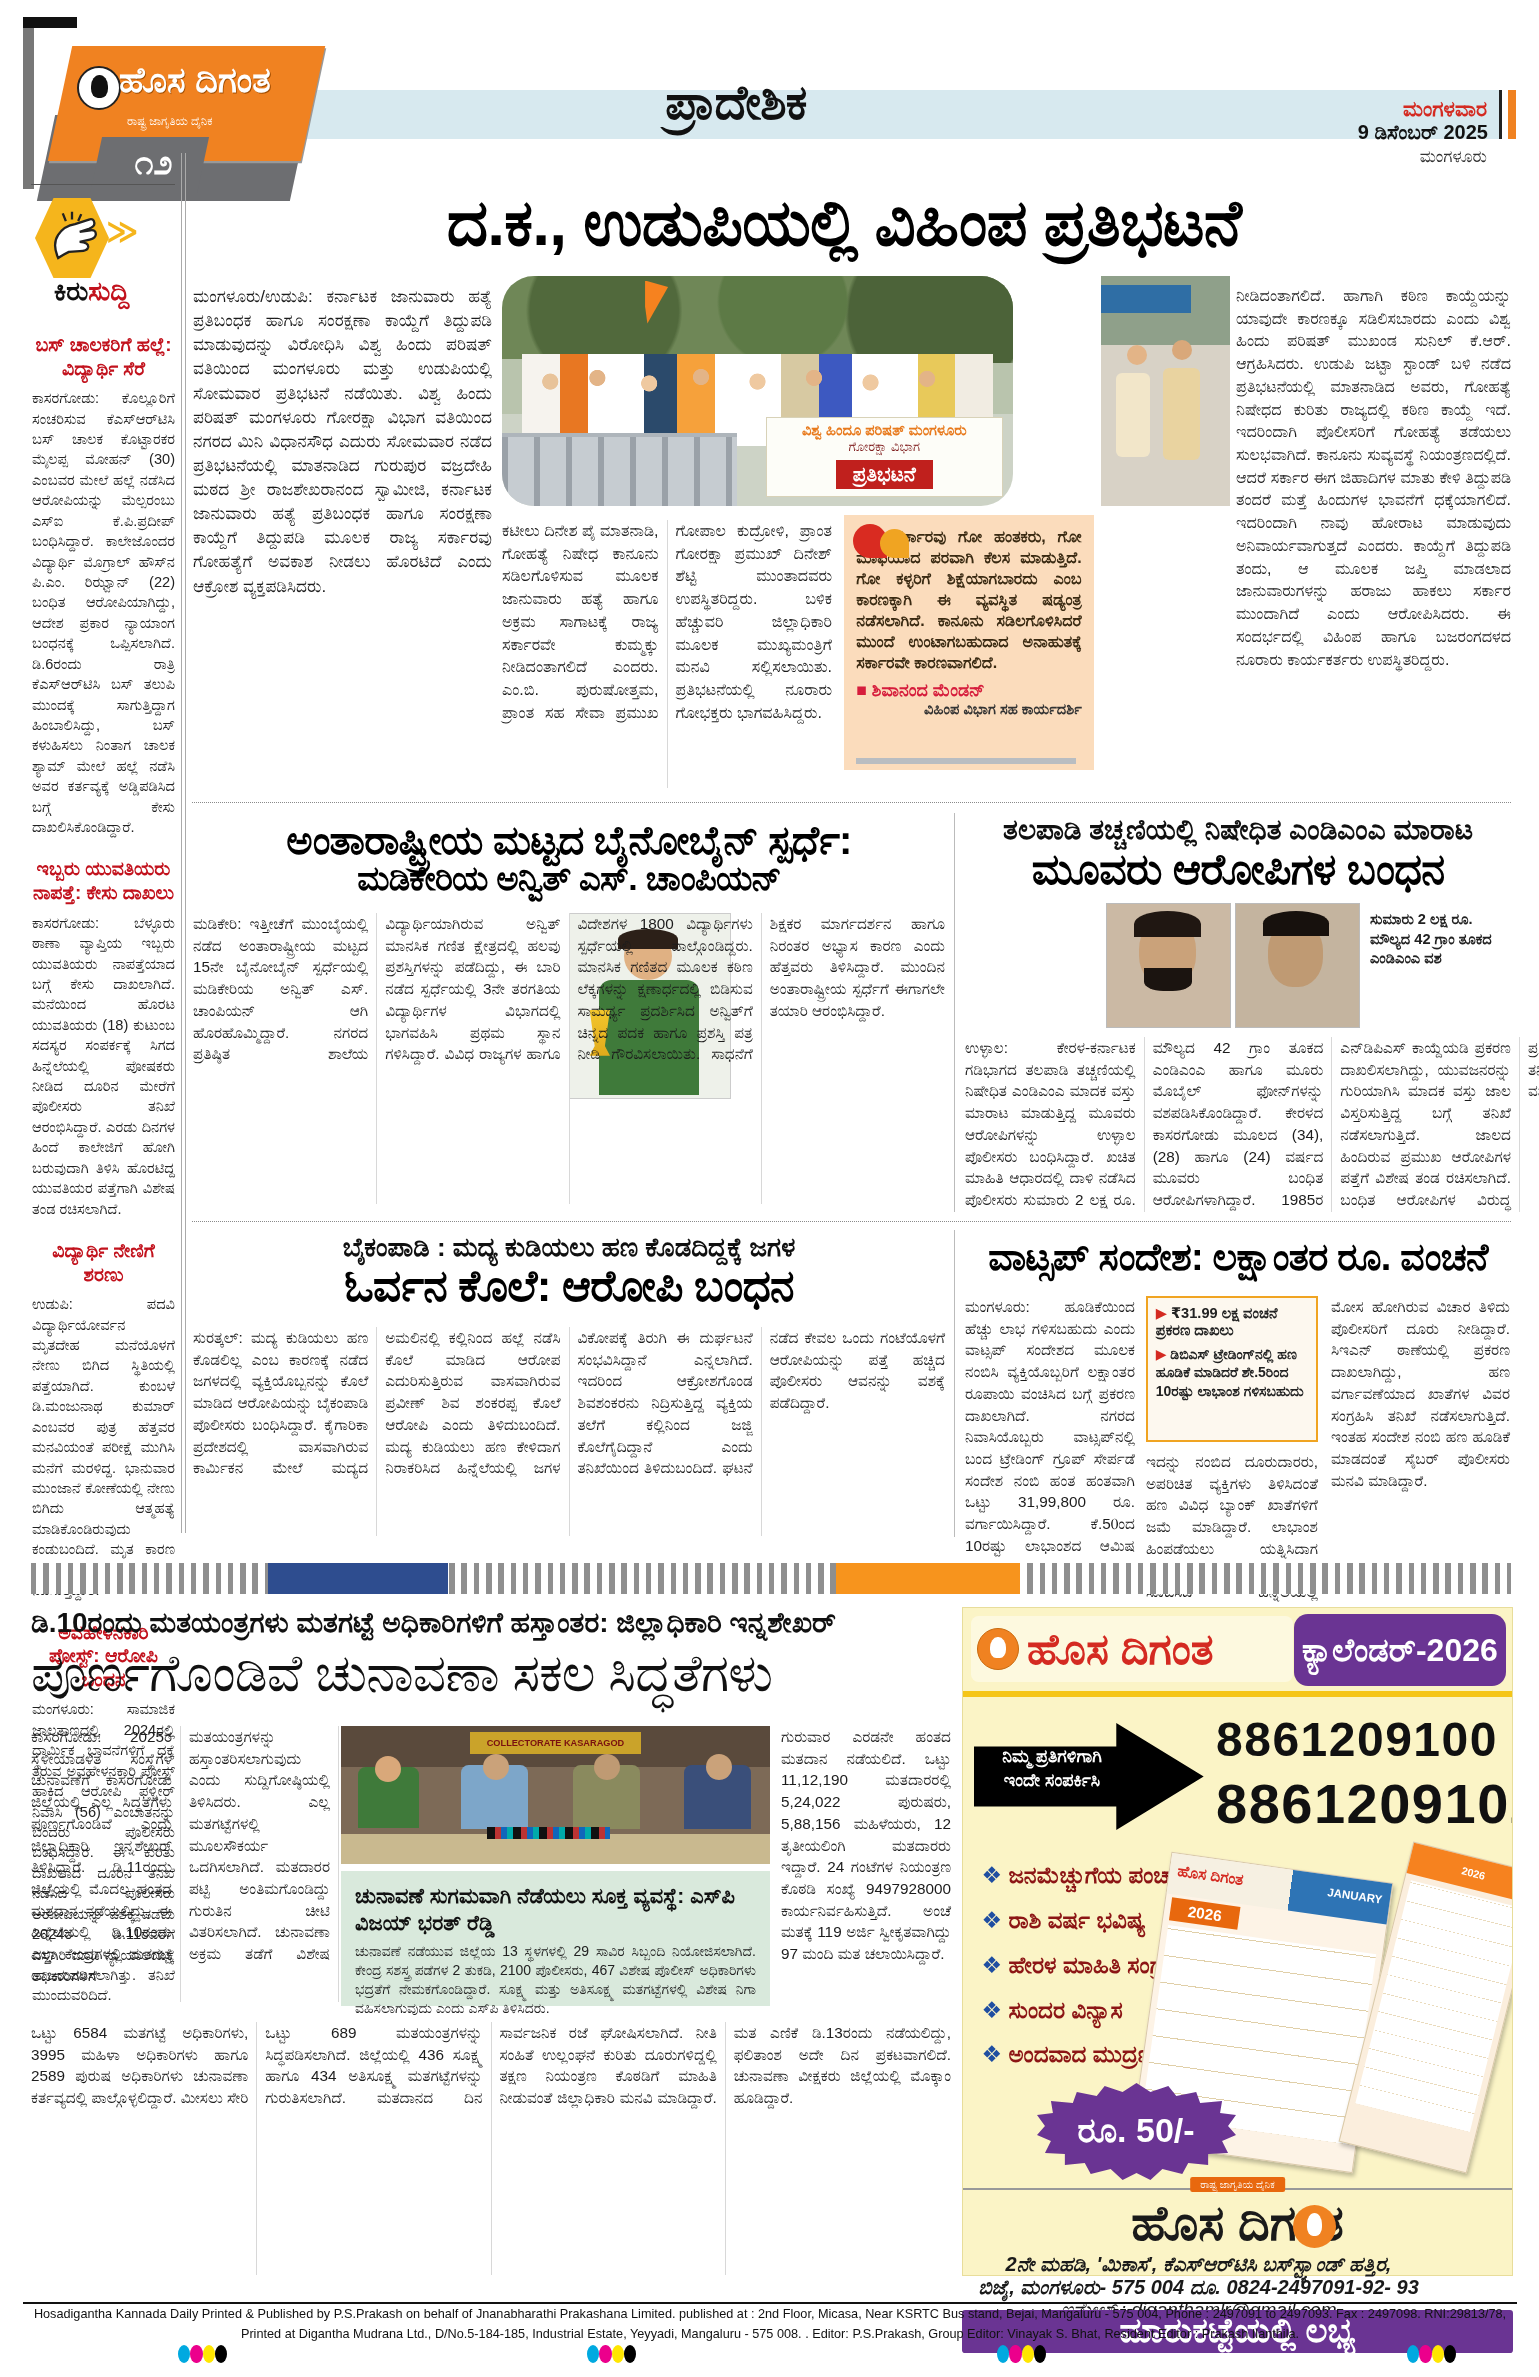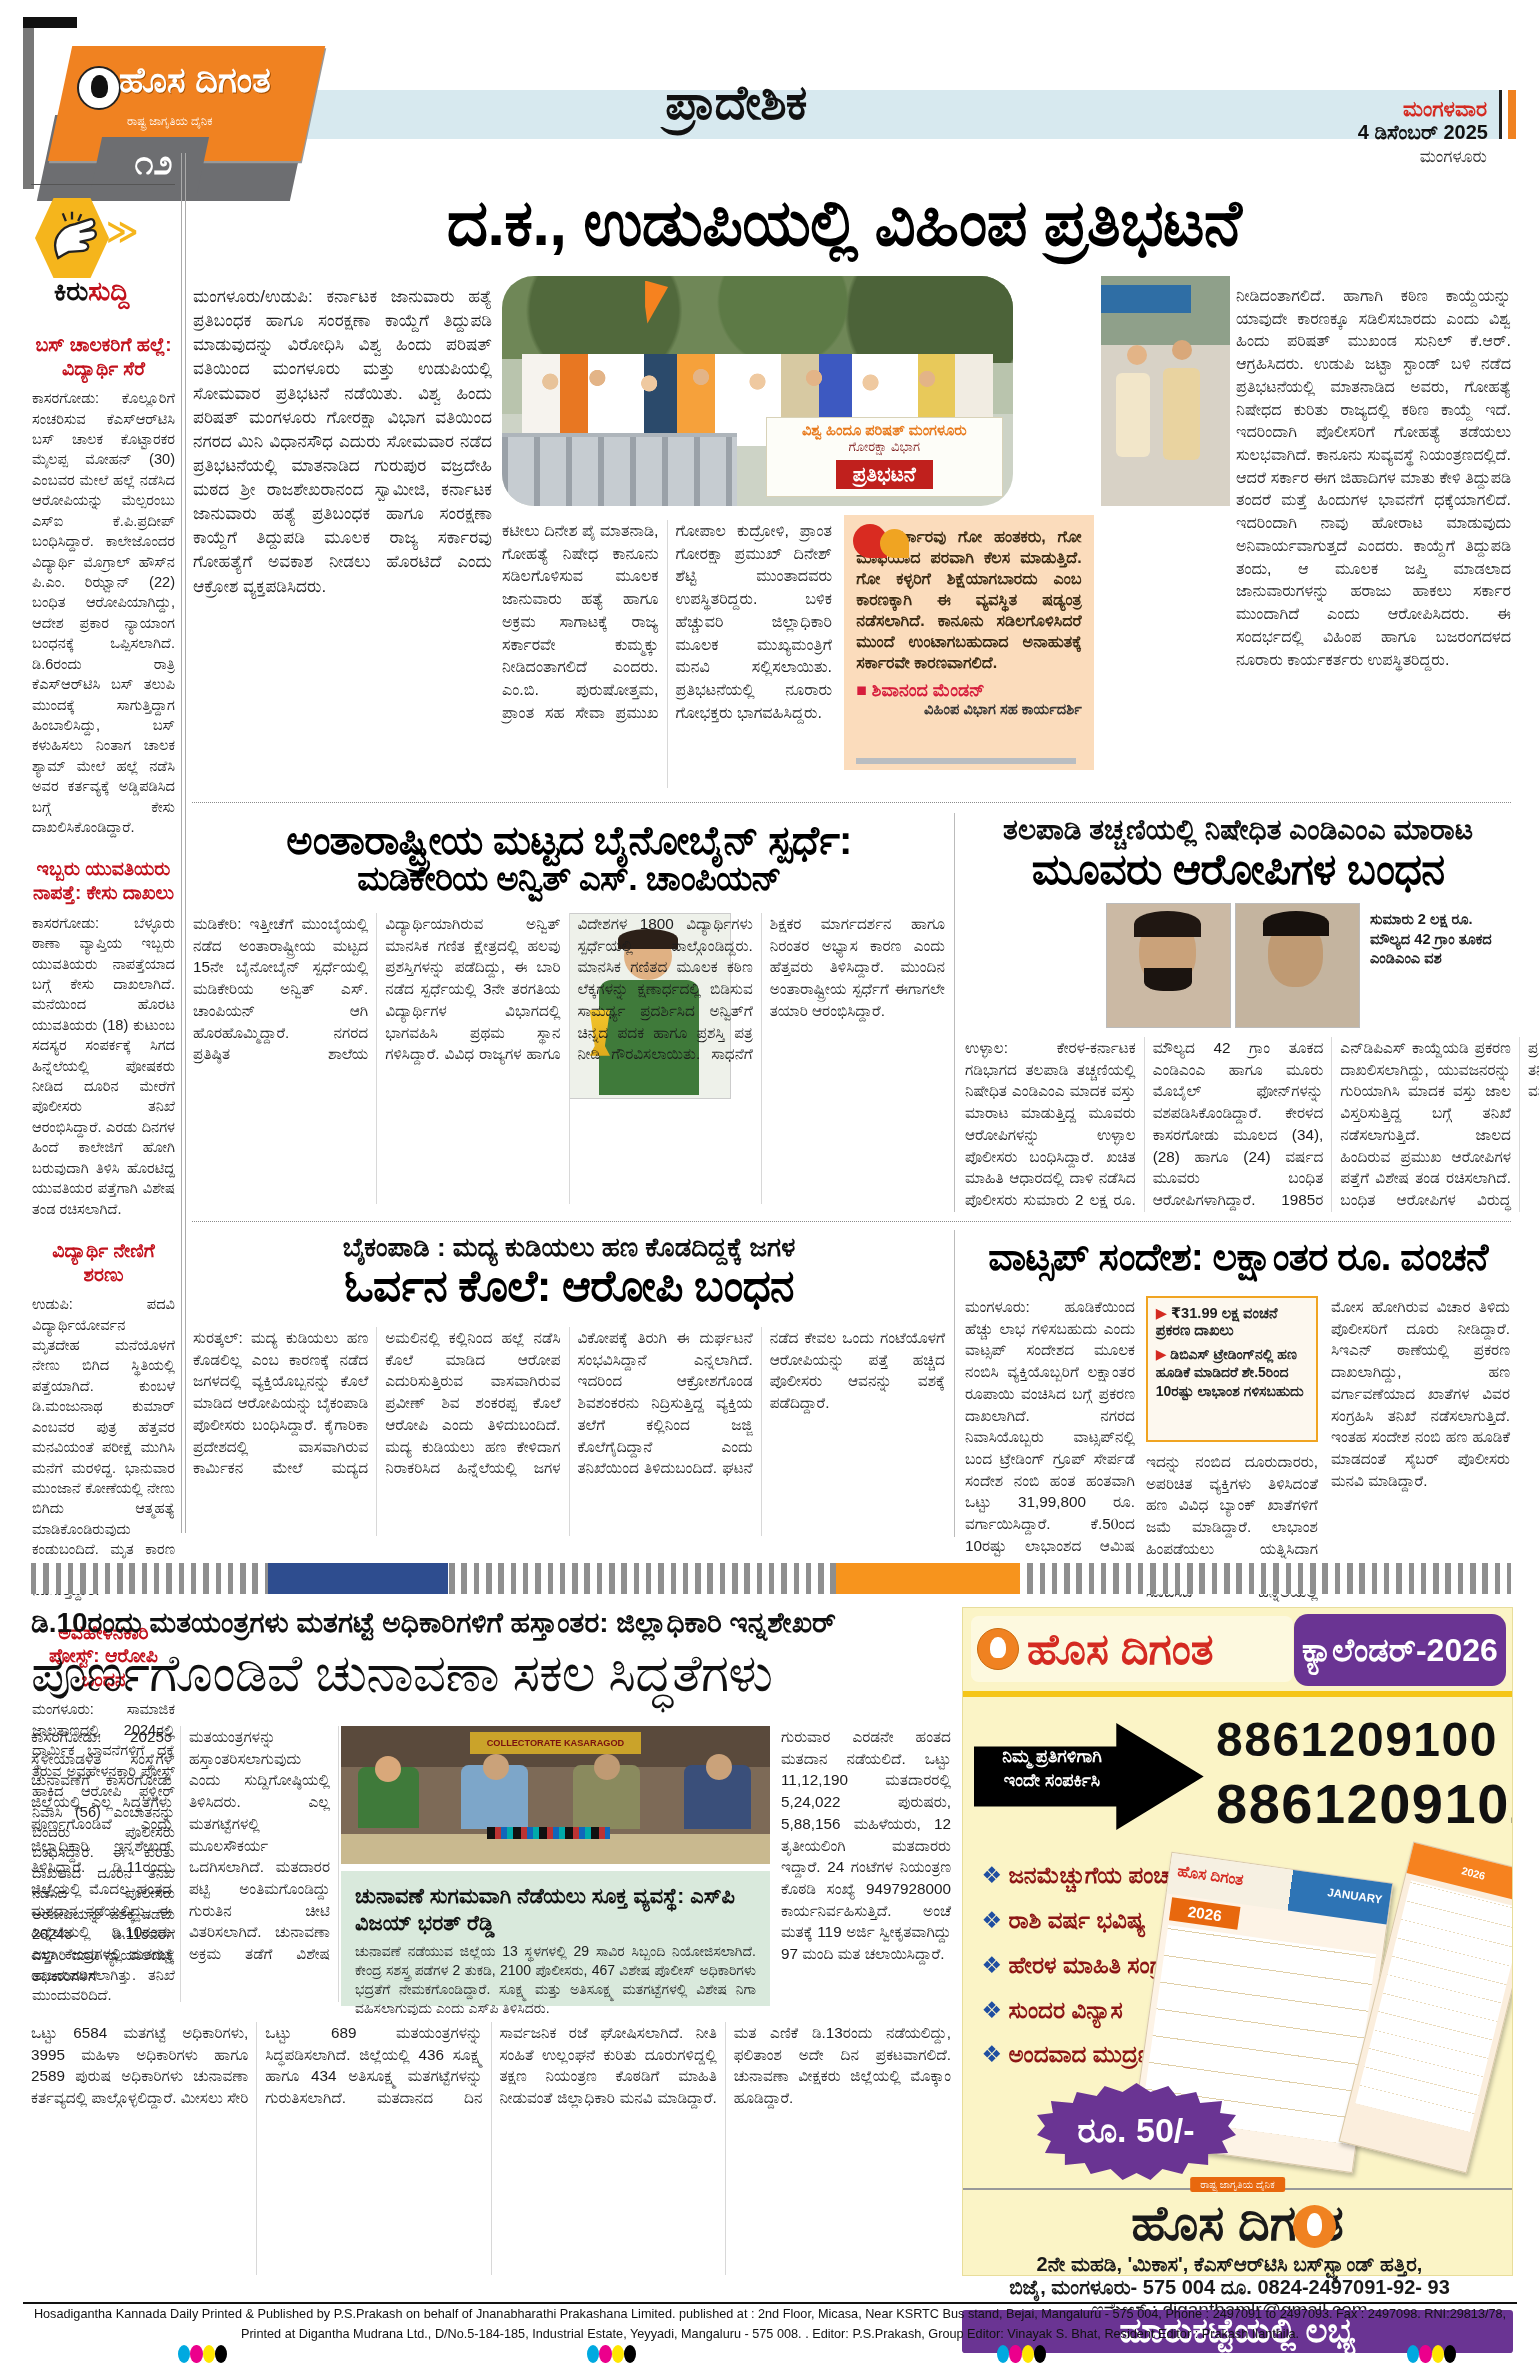--- a/index.html
+++ b/index.html
@@ -41,21 +41,21 @@
   <div class="abs" style="left:60px;top:46px;width:253px;height:115px;background:#f08221;transform:skewX(-12deg);box-shadow:1.5px 2.3px 0 #999;"></div>
   <div class="abs" style="left:77px;top:66px;width:40px;height:40px;background:#fff;border-radius:50%;border:2.3px solid #222;">
     <div style="width:17px;height:23px;margin:7px auto 0;background:#111;border-radius:50% 50% 40% 40%;"></div>
   </div>
   <div class="abs" style="left:119px;top:60px;width:192px;font-size:35px;font-weight:bold;color:#fff;text-shadow:0.8px 0.8px 0 #a04d00;">ಹೊಸ ದಿಗಂತ</div>
   <div class="abs" style="left:127px;top:115px;width:169px;font-size:11.5px;color:#fff;">ರಾಷ್ಟ್ರ ಜಾಗೃತಿಯ ದೈನಿಕ</div>
   <div class="abs" style="left:96px;top:137px;width:107px;height:57px;background:#6d6e71;transform:skewX(-12deg);"></div>
   <div class="abs" style="left:123px;top:143px;width:61px;text-align:center;font-size:34px;color:#fff;font-weight:bold;">೧೨</div>
 
   <div class="abs" style="left:1334px;top:97px;width:153px;text-align:right;font-size:21px;font-weight:bold;color:#d42a21;">ಮಂಗಳವಾರ</div>
-  <div class="abs" style="left:1304px;top:121px;width:184px;text-align:right;font-size:20px;font-weight:bold;color:#111;">4 ಡಿಸೆಂಬರ್ 2025</div>
+  <div class="abs" style="left:1304px;top:121px;width:184px;text-align:right;font-size:20px;font-weight:bold;color:#111;">9 ಡಿಸೆಂಬರ್ 2025</div>
   <div class="abs" style="left:1334px;top:147px;width:153px;text-align:right;font-size:17px;color:#333;">ಮಂಗಳೂರು</div>
 
   <div class="abs" style="left:31px;top:184px;width:144px;border-top:1.5px solid #555;"></div>
   <div class="abs" style="left:181px;top:153px;width:3.1px;height:1380px;border-left:0.8px solid #aaa;border-right:0.8px solid #aaa;"></div>
 
   <div class="abs" style="left:35px;top:198px;width:74px;height:80px;background:#f5b51c;clip-path:polygon(25% 0,75% 0,100% 50%,75% 100%,25% 100%,0 50%);">
     <svg width="74" height="80" viewBox="0 0 96 104">
       <path d="M30 78 Q22 60 30 48 Q38 36 52 34 L70 28 Q76 26 77 32 Q78 37 70 40 L58 44 L72 42 Q79 41 79 47 Q79 52 71 54 L58 57 Q70 58 69 64 Q68 69 58 69 L44 70 Q36 74 30 78 Z" fill="#fff" stroke="#222" stroke-width="3"></path>
       <path d="M40 30 L36 20 M48 28 L48 18 M56 30 L60 21" stroke="#222" stroke-width="3" fill="none"></path>
     </svg>
@@ -246,21 +246,21 @@
     <div style="position:absolute;left:74px;top:475px;width:199px;height:100px;background:#6a3493;clip-path:polygon(50% 0,57% 9%,66% 3%,70% 13%,80% 9%,82% 20%,93% 18%,92% 30%,100% 32%,96% 43%,100% 52%,93% 58%,96% 70%,86% 71%,86% 82%,76% 80%,73% 91%,63% 86%,57% 97%,50% 90%,43% 97%,37% 86%,27% 91%,24% 80%,14% 82%,14% 71%,4% 70%,7% 58%,0 52%,4% 43%,0 32%,8% 30%,7% 18%,18% 20%,20% 9%,30% 13%,34% 3%,43% 9%);"></div>
     <div style="position:absolute;left:100px;top:503px;width:146px;text-align:center;font-size:34px;font-weight:bold;color:#fff;">ರೂ. 50/-</div>
 
     <div style="position:absolute;left:0;top:580px;width:100%;height:1.5px;background:#999;"></div>
     <div style="position:absolute;left:50%;top:569px;transform:translateX(-50%);background:#e8680e;color:#fff;font-size:10px;padding:1.5px 10.7px;border-radius:2.3px;">ರಾಷ್ಟ್ರ ಜಾಗೃತಿಯ ದೈನಿಕ</div>
     <div style="position:absolute;left:0;top:587px;width:100%;text-align:center;font-size:49px;font-weight:bold;color:#1a1a1a;">ಹೊಸ ದಿಗಂತ</div>
     <div style="position:absolute;left:330px;top:597px;width:43px;height:43px;border-radius:50%;background:#f08221;">
       <div style="width:15.3px;height:23px;margin:7.7px auto 0;background:#fff;border-radius:50% 50% 40% 40%;"></div>
     </div>
   </div>
-  <div class="abs" style="left:954px;top:2253px;width:551px;">
+  <div class="abs" style="left:923px;top:2253px;width:551px;font-style:italic;">
     <div style="text-align:center;font-size:20px;font-weight:bold;color:#1a1a1a;">2ನೇ ಮಹಡಿ, 'ಮಿಕಾಸ', ಕೆಎಸ್‌ಆರ್‌ಟಿಸಿ ಬಸ್‌ಸ್ಟ್ಯಾಂಡ್ ಹತ್ತಿರ,</div>
     <div style="text-align:center;font-size:20px;font-weight:bold;color:#1a1a1a;">ಬಿಜೈ, ಮಂಗಳೂರು- 575 004 ದೂ. 0824-2497091-92- 93</div>
     <div style="text-align:center;font-size:19px;color:#1a1a1a;">ಇಮೇಲ್ : diganthamlr@gmail.com</div>
   </div>
   <div class="abs" style="left:962px;top:2189px;width:551px;height:64px;background:transparent;"></div>
   <div class="abs" style="left:962px;top:2177px;width:551px;height:0;"></div>
   <div class="abs" style="left:962px;top:2187px;width:551px;"></div>
   <div class="abs" style="left:962px;top:2285px;width:551px;height:0;"></div>
   <div class="abs" style="left:962px;top:2187px;width:0;height:0;"></div>
   <div class="abs" style="left:962px;top:2239px;width:551px;height:10.7px;"></div>

